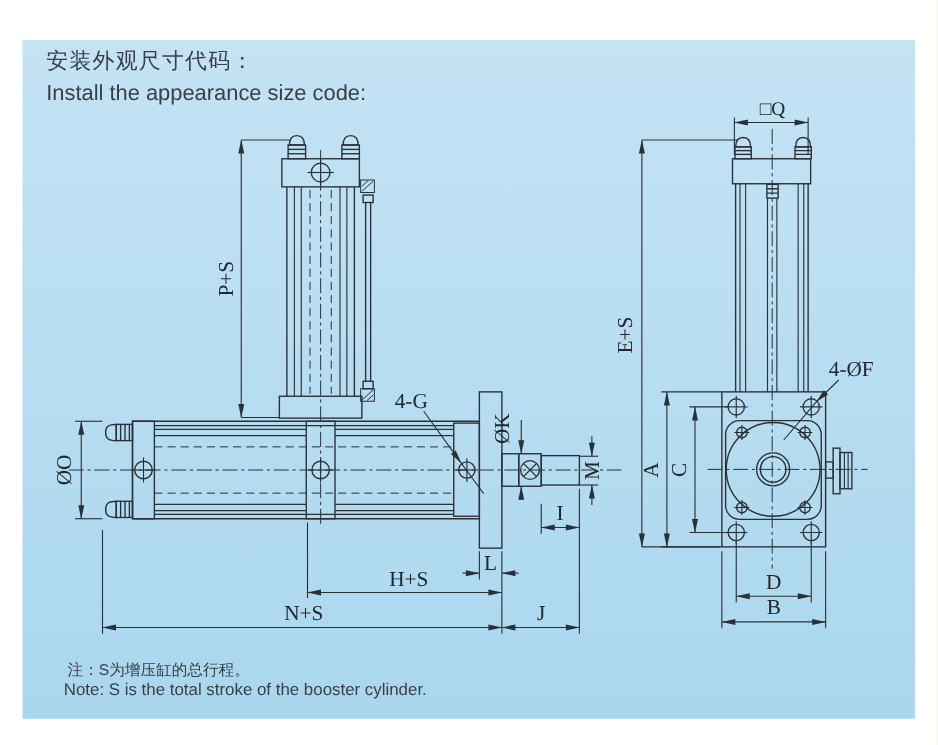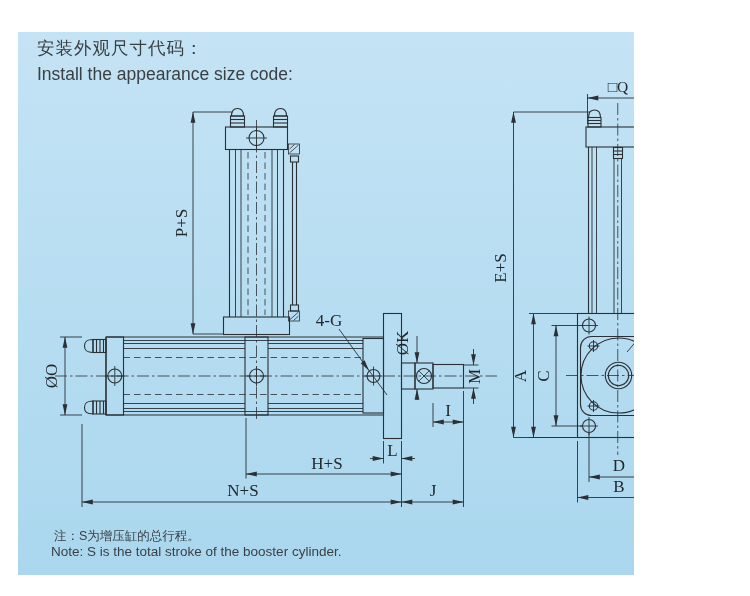--- a/index.html
+++ b/index.html
@@ -1,16 +1,16 @@
 <!DOCTYPE html>
 <html><head>
 <meta charset="utf-8">
 <style>
   html,body{margin:0;padding:0;background:#ffffff;}
-  .stage{position:relative;width:634px;height:596px;background:#fdba74;overflow:hidden;}
+  .stage{position:relative;width:750px;height:596px;background:#fdba74;overflow:hidden;}
   svg{display:block;}
   .part{stroke:#2b3036;stroke-width:1.1;fill:none;}
   .dimln{stroke:#2b3036;stroke-width:0.9;fill:none;}
   .ctr{stroke:#2b3036;stroke-width:0.8;fill:none;stroke-dasharray:12 3 2.5 3;}
   .bore{stroke:#2b3036;stroke-width:0.8;fill:none;stroke-dasharray:6.5 4;}
   .hatch{stroke:#2b3036;stroke-width:0.8;fill:none;}
   text{fill:#23282d;}
   .dim{font-family:"Liberation Serif","DejaVu Serif",serif;font-size:17px;}
   .dimS{font-family:"Liberation Serif","DejaVu Serif",serif;font-size:15.5px;}
   .t1{font-family:"Liberation Sans","DejaVu Sans",sans-serif;font-size:17.5px;fill:#3a3f44;letter-spacing:1px;}

